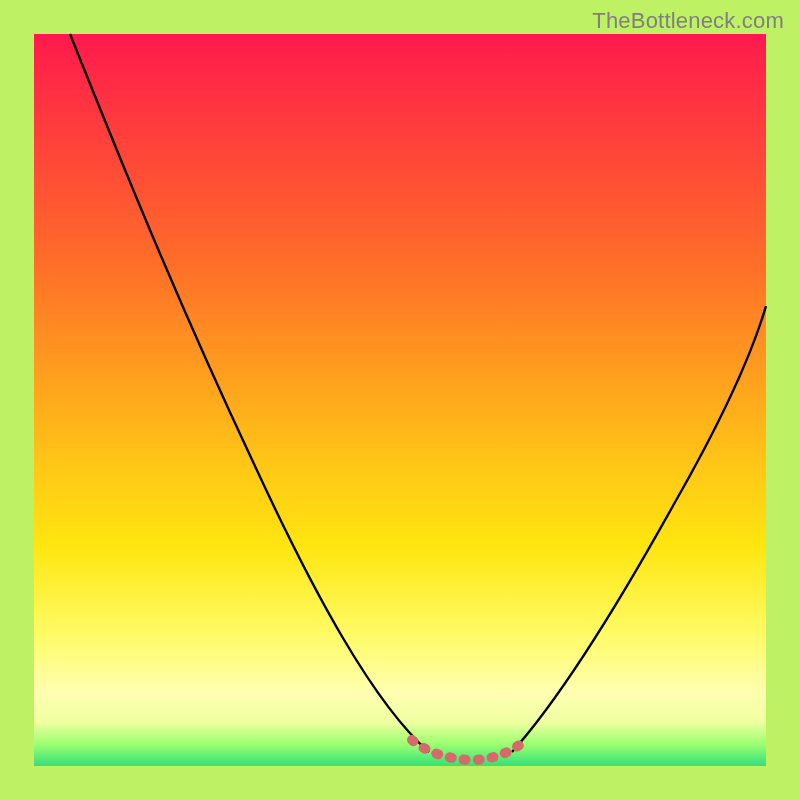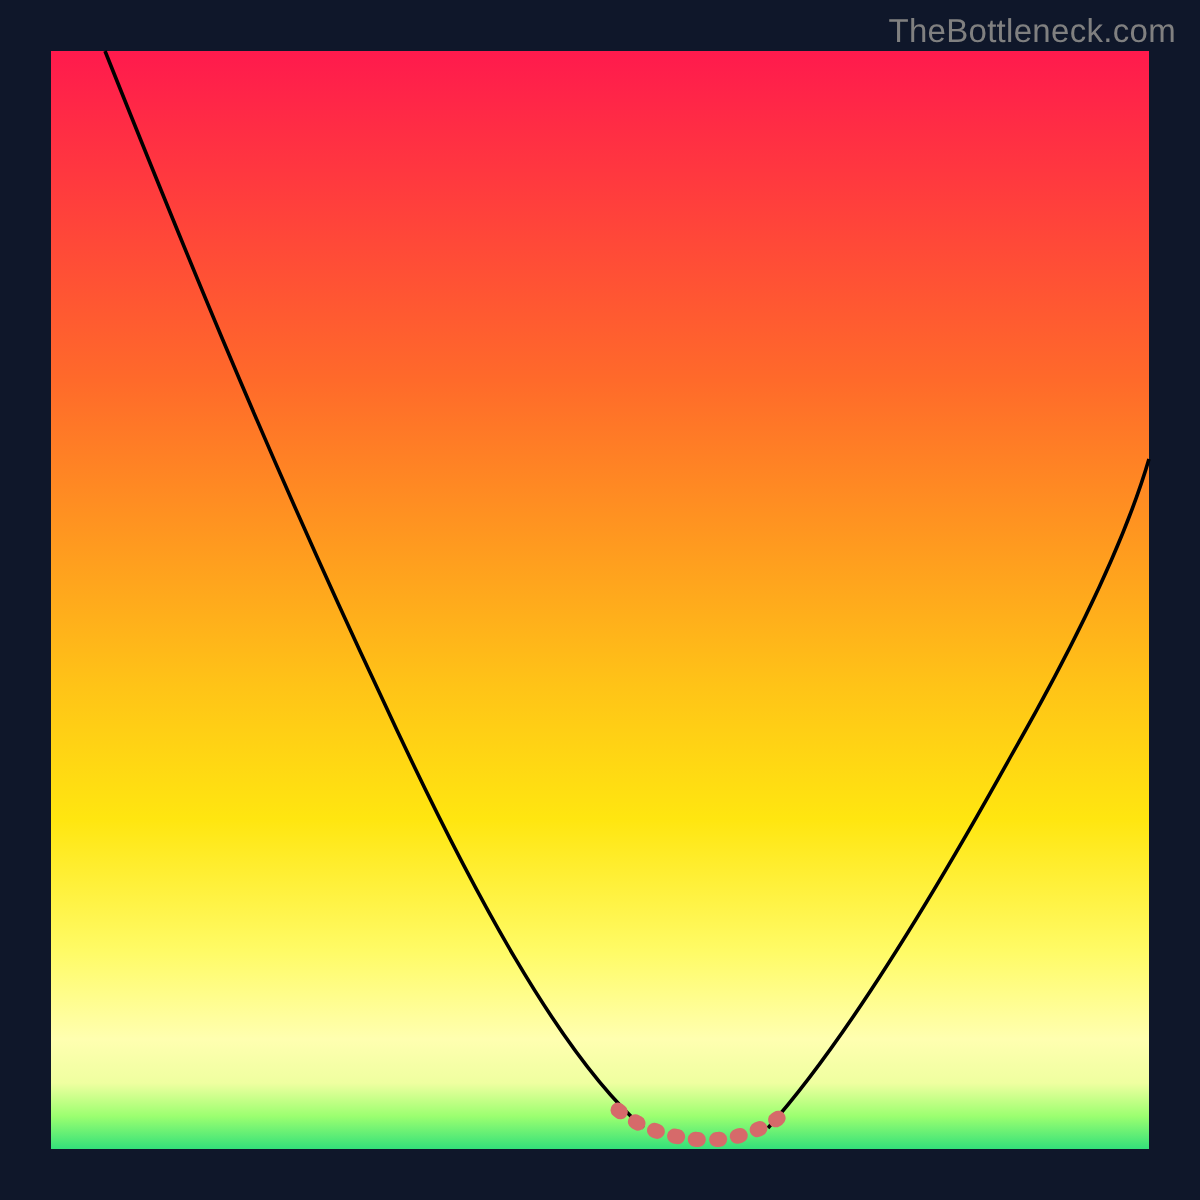--- a/index.html
+++ b/index.html
@@ -8,21 +8,21 @@
     width: 800px;
     height: 800px;
     background: #000;
     font-family: Arial, Helvetica, sans-serif;
     overflow: hidden;
   }
   .chart-container {
     position: relative;
     width: 800px;
     height: 800px;
-    background: #0f172a;
+    background: #bef264;
   }
   .plot-area {
     position: absolute;
     left: 34px;
     top: 34px;
     width: 732px;
     height: 732px;
     
     background:
       linear-gradient(

